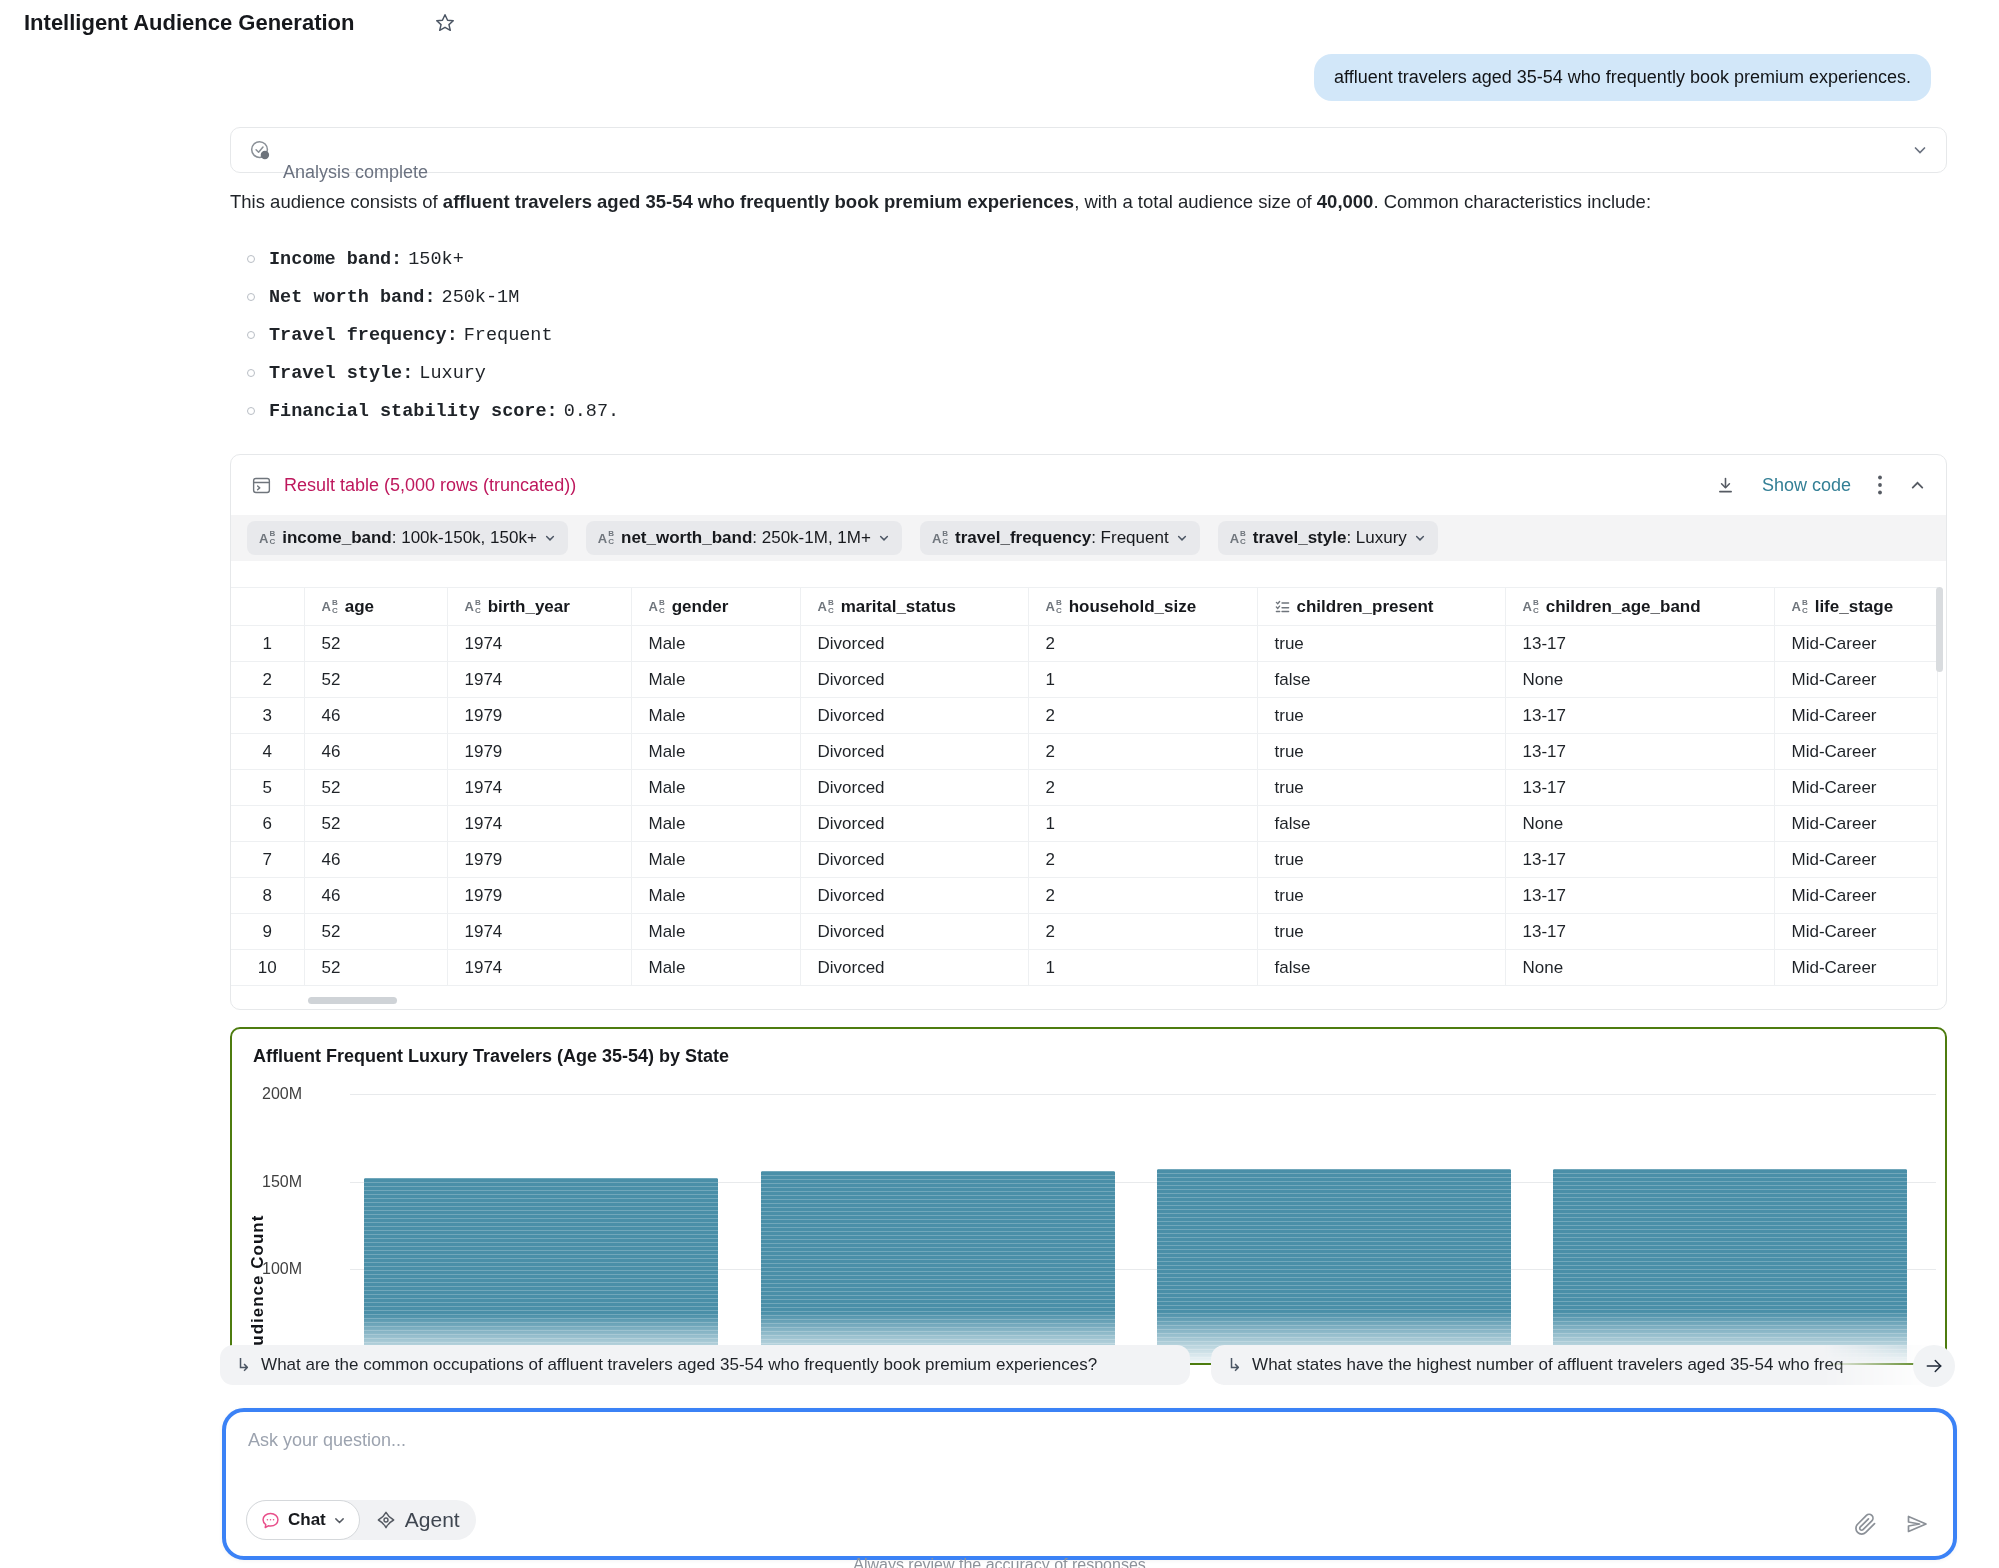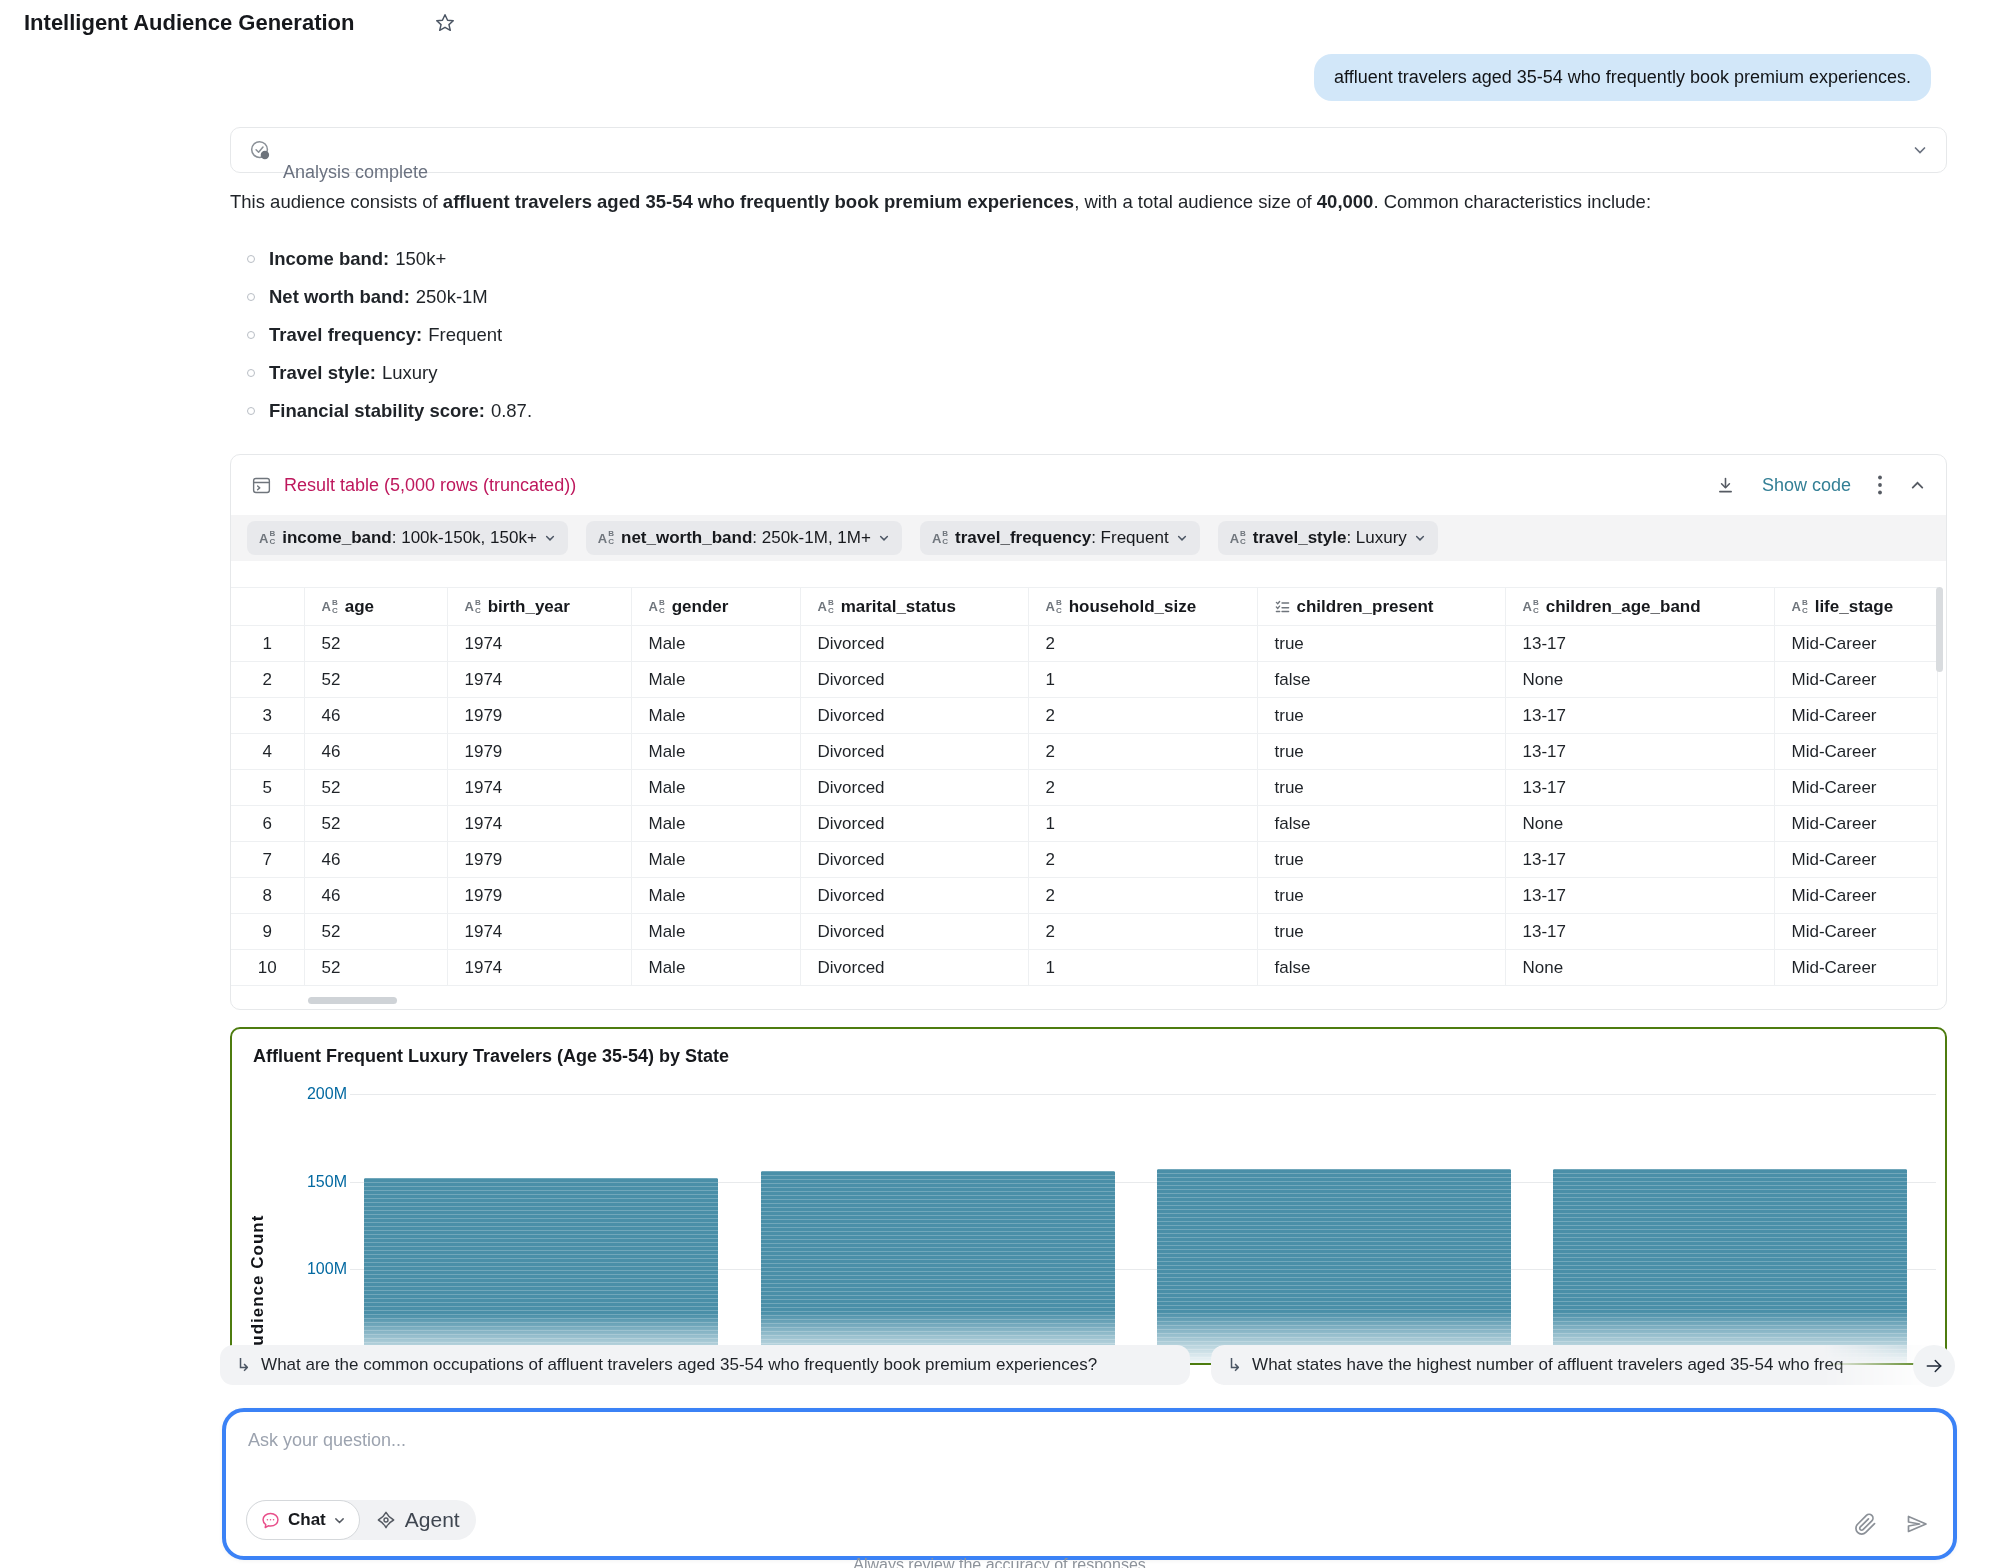--- a/index.html
+++ b/index.html
@@ -19,21 +19,21 @@
 
   .status-card { top:127px; height:46px; border:1px solid #e6e8ea; border-radius:10px;
     position:absolute; width:1717px; display:flex; align-items:center; padding:0 18px; gap:11px; background:#fff; }
   .status-label { font-size:18px; color:#6b7280;margin-top:44px; }
   .status-chevron { margin-left:auto; display:flex; }
 
   .summary { position:absolute; top:189px; width:1717px; font-size:18.5px; line-height:1.4; color:#1f2328; }
   .summary b { font-weight:700; }
 
   .char-list { position:absolute; top:240px; left:247px; list-style:none; }
-  .char-list li { display:flex; align-items:center; height:38px; font-size:18.5px; }
+  .char-list li { display:flex; align-items:center; height:38px; font-size:18.5px;font-family:Liberation Mono, monospace; }
   .char-bullet { width:8px; height:8px; border:1.5px solid #b9bec5; border-radius:50%; margin-right:14px; flex:none; }
   .char-list b { font-weight:700; margin-right:6px; }
 
   
   .table-card { position:absolute; top:454px; height:556px; width:1717px;
     border:1px solid #e6e8ea; border-radius:10px; background:#fff; overflow:hidden; }
   .table-card-header { height:60px; display:flex; align-items:center; padding:0 20px; gap:12px; }
   .table-card-title { font-size:18px; color:#be185d; }
   .table-toolbar { margin-left:auto; display:flex; align-items:center; gap:26px; }
   .show-code { color:#337f95; font-size:18px; cursor:pointer; }
@@ -59,21 +59,21 @@
   .th-inner { display:flex; align-items:center; gap:7px; }
 
   .vscroll-thumb { position:absolute; right:3px; top:132px; width:7px; height:85px; background:#d9dcdf; border-radius:4px; }
   .hscroll-thumb { position:absolute; left:77px; bottom:5px; width:89px; height:7px; background:#cfd3d7; border-radius:4px; }
 
   
   .chart-card { position:absolute; top:1027px; height:338px; width:1717px;
     border:2px solid #4d7c0f; border-radius:10px; background:#fff; overflow:hidden; }
   .chart-title { position:absolute; left:21px; top:17px; font-size:18px; font-weight:700; color:#16181c; }
   .gridline { position:absolute; left:118px; width:1586px; height:1px; background:#e8eaec; }
-  .ytick { position:absolute; left:30px; width:85px; text-align:right; font-size:16px; color:#0369a1; transform:translateY(-50%); }
+  .ytick { position:absolute; left:30px; width:85px; font-size:16px; color:#404040; transform:translateY(-50%); }
   .yaxis-label { position:absolute; left:16px; top:110px; height:220px; display:flex; align-items:center;
     writing-mode:vertical-rl; transform:rotate(180deg); font-size:17px; font-weight:700; letter-spacing:1px; color:#111318; }
   .bar { position:absolute; width:354px; border-radius:1px;
     background-image:
       repeating-linear-gradient(180deg, rgba(255,255,255,0.22) 0px, rgba(255,255,255,0.22) 1px, rgba(0,0,0,0) 1px, rgba(0,0,0,0) 4px),
       linear-gradient(#4a8fa8,#4a8fa8);
     -webkit-mask-image:linear-gradient(to bottom,#000 72%, rgba(0,0,0,0) 100%);
     mask-image:linear-gradient(to bottom,#000 72%, rgba(0,0,0,0) 100%); }
 
   

